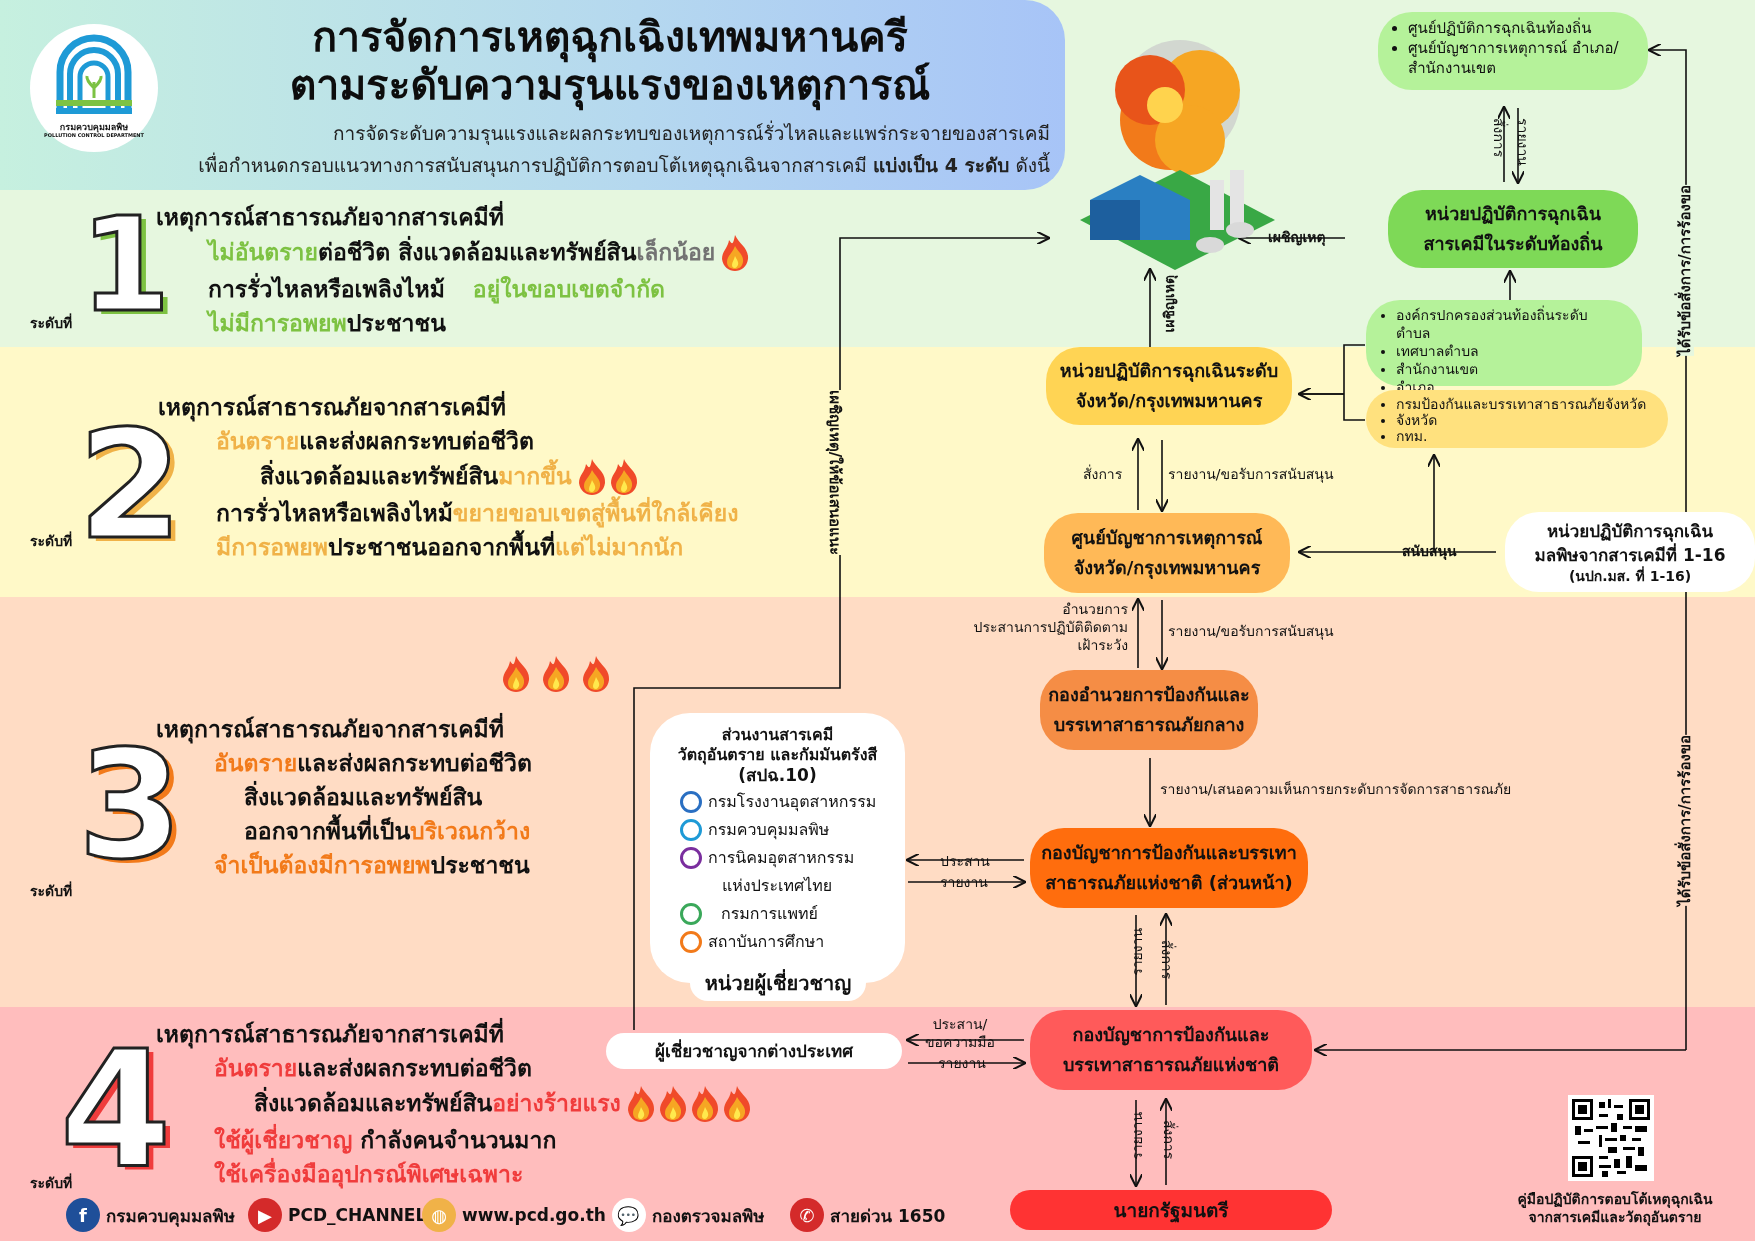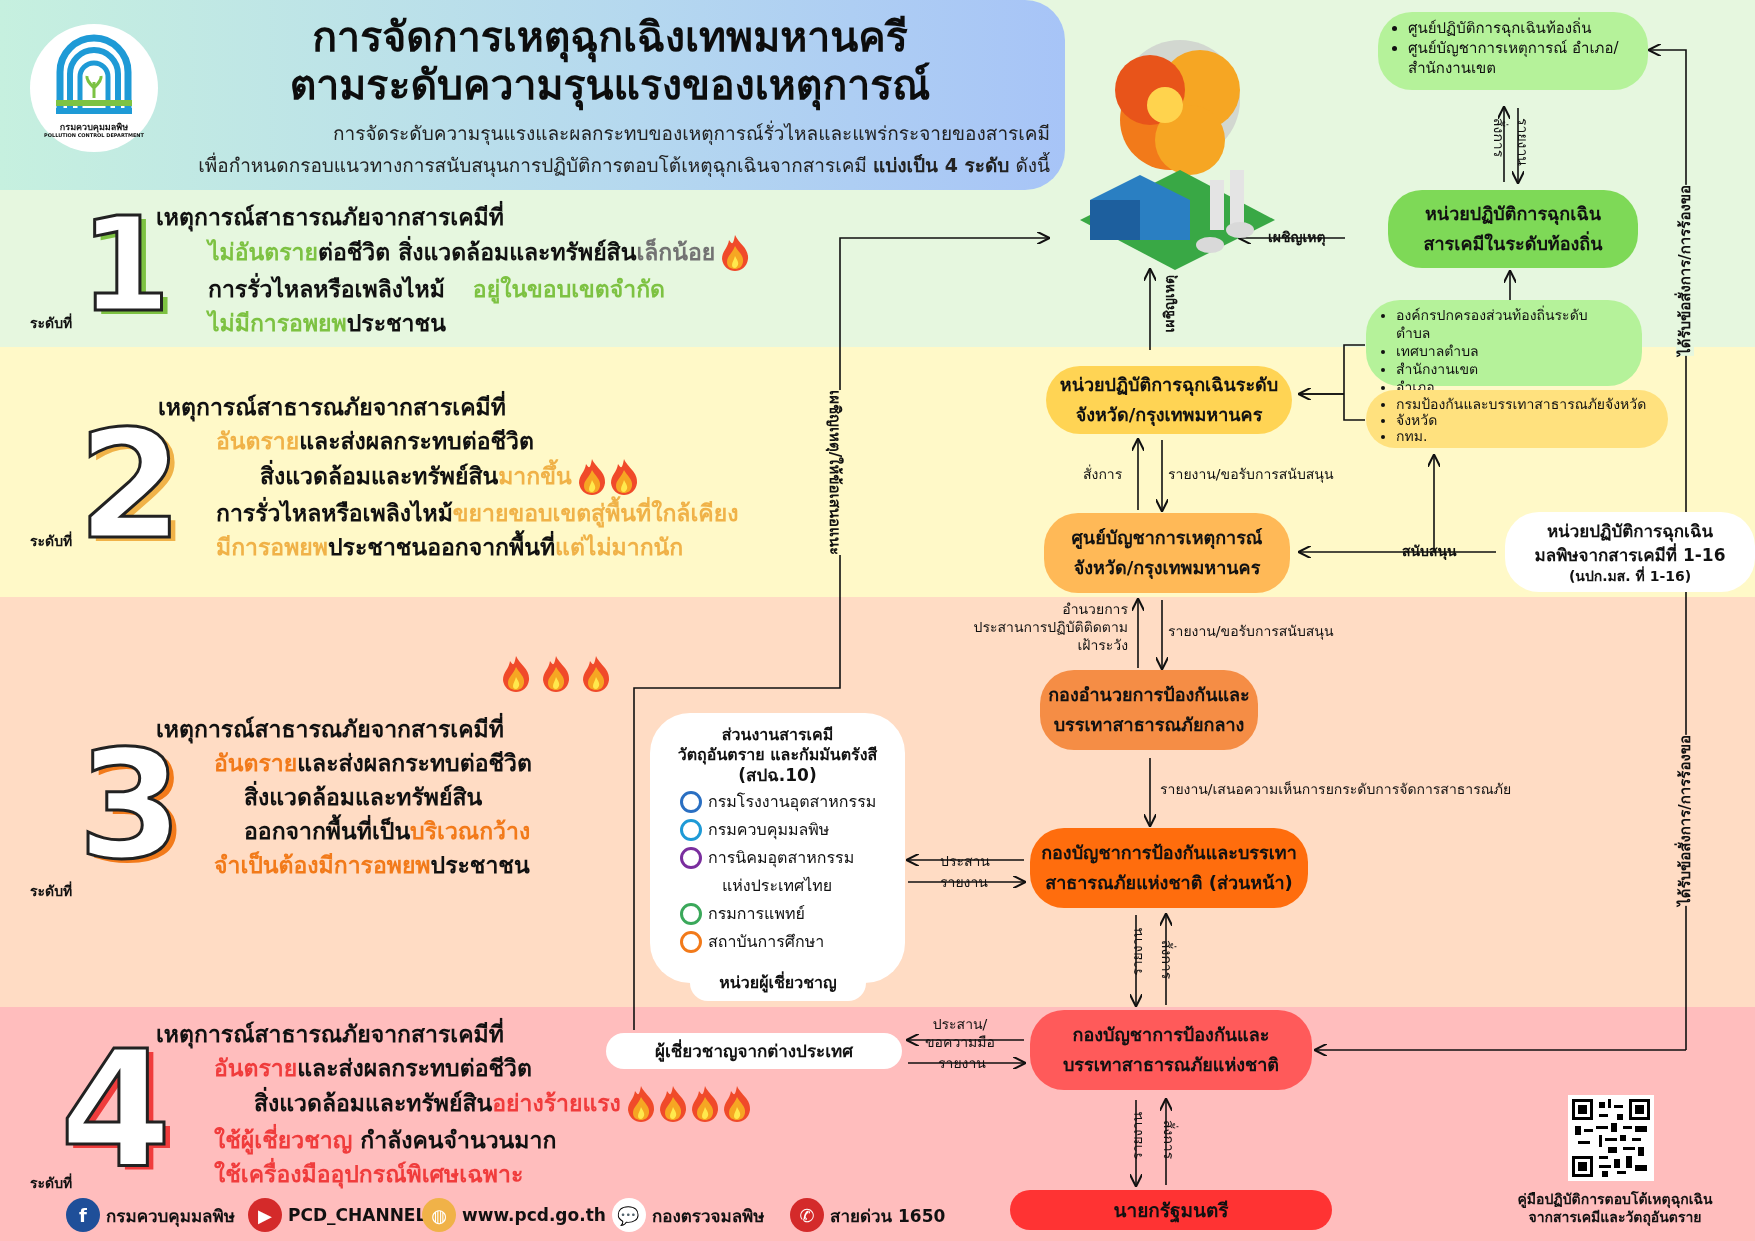--- a/index.html
+++ b/index.html
@@ -248,21 +248,21 @@
   </ul>
 </div>
 <div class="bullet-box" style="left:1366px;top:390px;width:302px;height:58px;background:#ffe17e;font-size:14px;line-height:16px">
   <ul>
     <li>กรมป้องกันและบรรเทาสาธารณภัยจังหวัด</li>
     <li>จังหวัด</li>
     <li>กทม.</li>
   </ul>
 </div>
 
-<div class="pill" style="left:1046px;top:366px;width:246px;height:68px;background:#ffd454">
+<div class="pill" style="left:1046px;top:347px;width:246px;height:78px;background:#ffd454">
   <span>หน่วยปฏิบัติการฉุกเฉินระดับ</span>
   <span>จังหวัด/กรุงเทพมหานคร</span>
 </div>
 <div class="small-lbl" style="left:1083px;top:465px">สั่งการ</div>
 <div class="small-lbl" style="left:1168px;top:465px">รายงาน/ขอรับการสนับสนุน</div>
 
 <div class="pill" style="left:1044px;top:513px;width:246px;height:80px;background:#ffb957">
   <span>ศูนย์บัญชาการเหตุการณ์</span>
   <span>จังหวัด/กรุงเทพมหานคร</span>
 </div>
@@ -327,31 +327,31 @@
       </div>
       <div class="org" style="top: 106px;">
         <span class="org-icon" style="border: 3px solid rgb(30, 154, 214);"></span>
         <span>กรมควบคุมมลพิษ</span>
       </div>
       <div class="org" style="top: 134px;">
         <span class="org-icon" style="border: 3px solid rgb(122, 46, 158);"></span>
         <span>การนิคมอุตสาหกรรม</span>
       </div>
       <div class="org" style="top: 162px; left: 72px;">แห่งประเทศไทย</div>
-      <div class="org" style="top: 190px;">
+      <div class="org" style="top: 190px; gap: 13px;">
         <span class="org-icon" style="border: 3px solid rgb(58, 168, 90);"></span>
         <span>กรมการแพทย์</span>
       </div>
       <div class="org" style="top: 218px;">
         <span class="org-icon" style="border: 3px solid rgb(242, 122, 26);"></span>
         <span>สถาบันการศึกษา</span>
       </div>
     </div>
 </div>
-<div class="pill" style="left:690px;top:965px;width:176px;height:36px;background:#fff;font-size:16px">
+<div class="pill" style="left:690px;top:965px;width:176px;height:36px;background:#fff;font-size:20px">
   <span>หน่วยผู้เชี่ยวชาญ</span>
 </div>
 <div class="pill" style="left:606px;top:1033px;width:296px;height:36px;background:#fff;font-size:17px">
   <span>ผู้เชี่ยวชาญจากต่างประเทศ</span>
 </div>
 
 <div style="position:absolute;left:1568px;top:1095px;width:86px;height:86px;background:#fff;padding:4px">
   <svg width="78" height="78" viewBox="0 0 26 26">
     <rect x="0" y="0" width="7" height="7" fill="#000"></rect>
       <rect x="1" y="1" width="5" height="5" fill="#fff"></rect>

